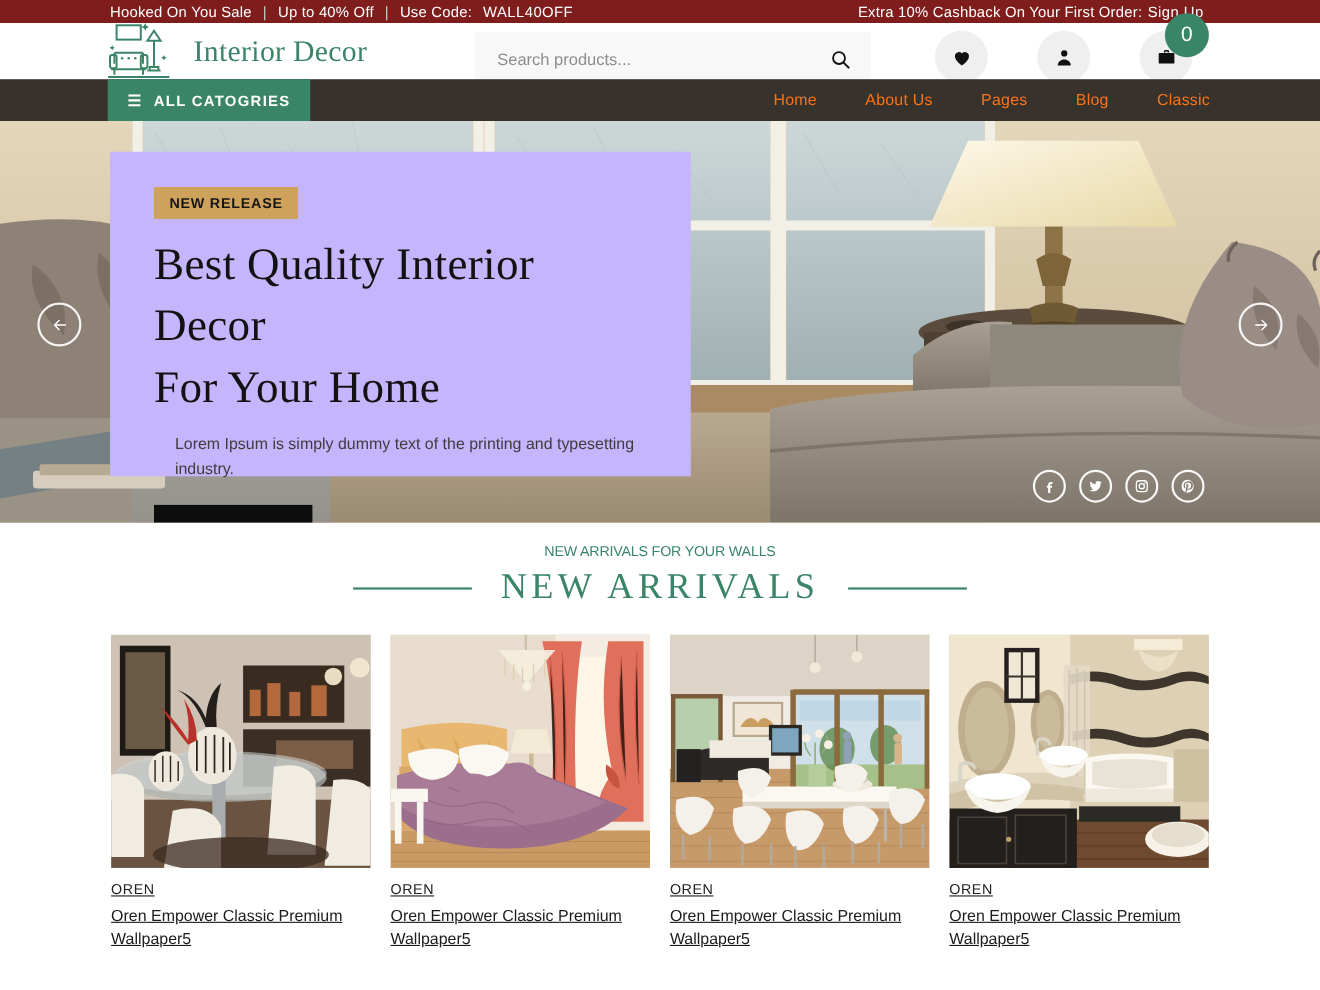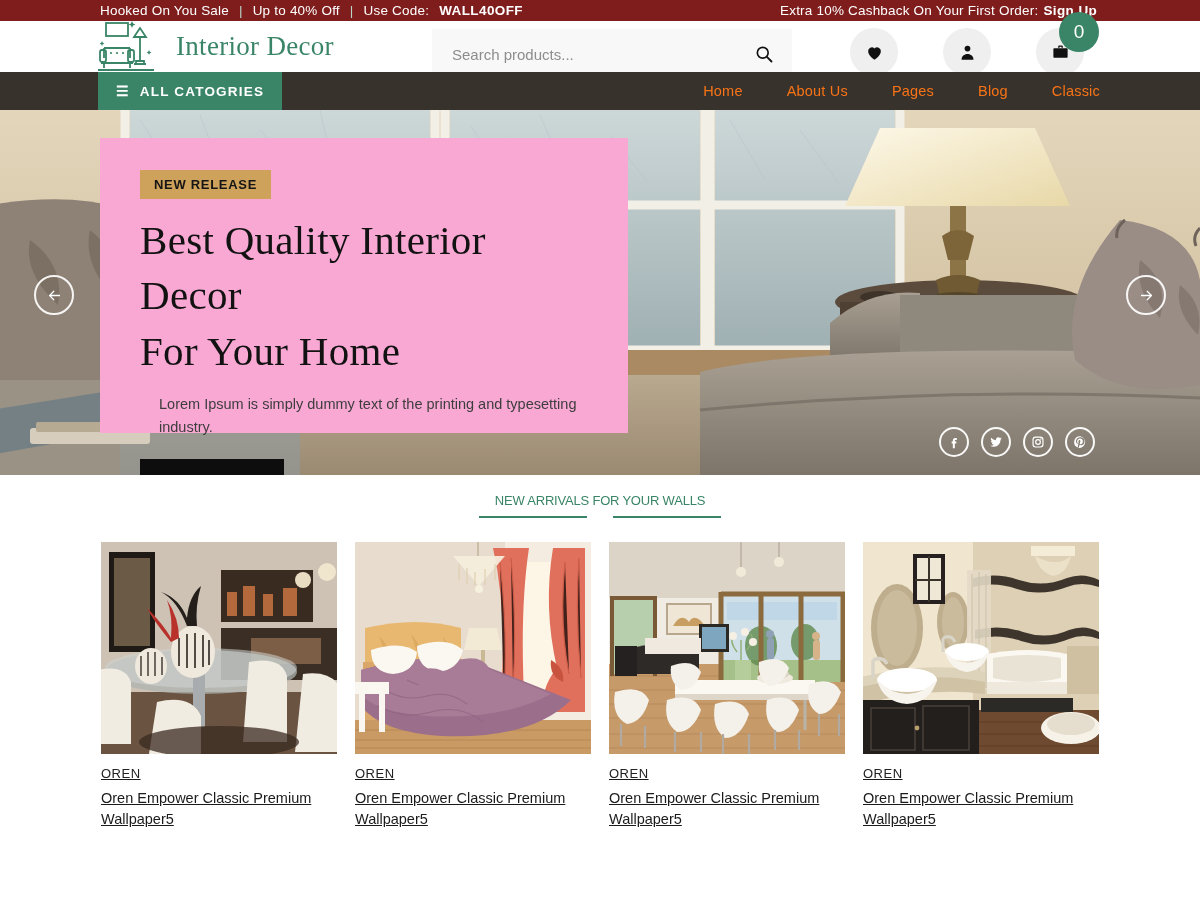--- a/index.html
+++ b/index.html
@@ -26,21 +26,21 @@
     position: absolute; left: 100px;
     display: flex; align-items: center; gap: 10px;
     white-space: nowrap;
   }
   .announce-right {
     position: absolute; left: 780px;
     display: flex; align-items: center; gap: 5px;
     white-space: nowrap;
   }
   .sep { color: #b6d7c7; font-weight: 300; }
-  .bold { font-weight: bold; letter-spacing: .4px; text-align: right; }
+  .bold { font-weight: normal; letter-spacing: .4px; text-align: right; }
 
   
   .header {
     height: 51px;
     background: #ffffff;
     display: flex;
     align-items: center;
     position: relative;
   }
   .logo-wrap {
@@ -122,21 +122,21 @@
     position: relative;
     height: 365px;
     overflow: hidden;
     background: #8b7b6a;
   }
   .hero-img { position: absolute; inset: 0; }
 
   .hero-card {
     position: absolute; left: 100px; top: 28px;
     width: 528px; height: 295px;
-    background: #f9a8d4;
+    background: #c4b5fd;
     padding: 32px 40px 0 40px;
   }
   .badge {
     display: inline-block;
     background: #cfa25c; color: #151515;
     font-size: 13px; font-weight: bold; letter-spacing: .7px;
     padding: 7px 14px;
   }
   .hero-title {
     font-family: "Liberation Serif", serif;
@@ -469,20 +469,21 @@
         <path d="M12 2a10 10 0 0 0-3.7 19.3c-.1-.8-.2-2 0-2.9l1.3-5.4s-.3-.7-.3-1.7c0-1.6.9-2.8 2-2.8 1 0 1.4.7 1.4 1.6 0 1-.6 2.5-1 3.9-.3 1.1.6 2 1.7 2 2 0 3.5-2.1 3.5-5.2 0-2.7-1.9-4.6-4.7-4.6-3.2 0-5.1 2.4-5.1 4.9 0 1 .4 2 .9 2.6.1.1.1.2.1.3l-.3 1.2c0 .2-.2.3-.4.2-1.4-.7-2.3-2.8-2.3-4.5 0-3.6 2.6-7 7.6-7 4 0 7.1 2.8 7.1 6.6 0 4-2.5 7.2-5.9 7.2-1.2 0-2.3-.6-2.6-1.3l-.7 2.7c-.3 1-1 2.3-1.5 3.1A10 10 0 1 0 12 2z"></path>
       </svg>
     </div>
   </div>
 </div>
 
 <div class="arrivals">
   <div class="eyebrow">NEW ARRIVALS FOR YOUR WALLS</div>
   <div class="title-row">
     <span class="title-line"></span>
+    <h2 class="section-title">NEW ARRIVALS</h2>
     <span class="title-line"></span>
   </div>
 
   <div class="grid">
 
     <div class="card">
       <div class="card-img">
         <svg viewBox="0 0 236 212" preserveAspectRatio="xMidYMid slice">
           <rect width="236" height="212" fill="#c8bcae"></rect>
           <rect x="0" y="0" width="236" height="150" fill="#cdc2b4"></rect>

